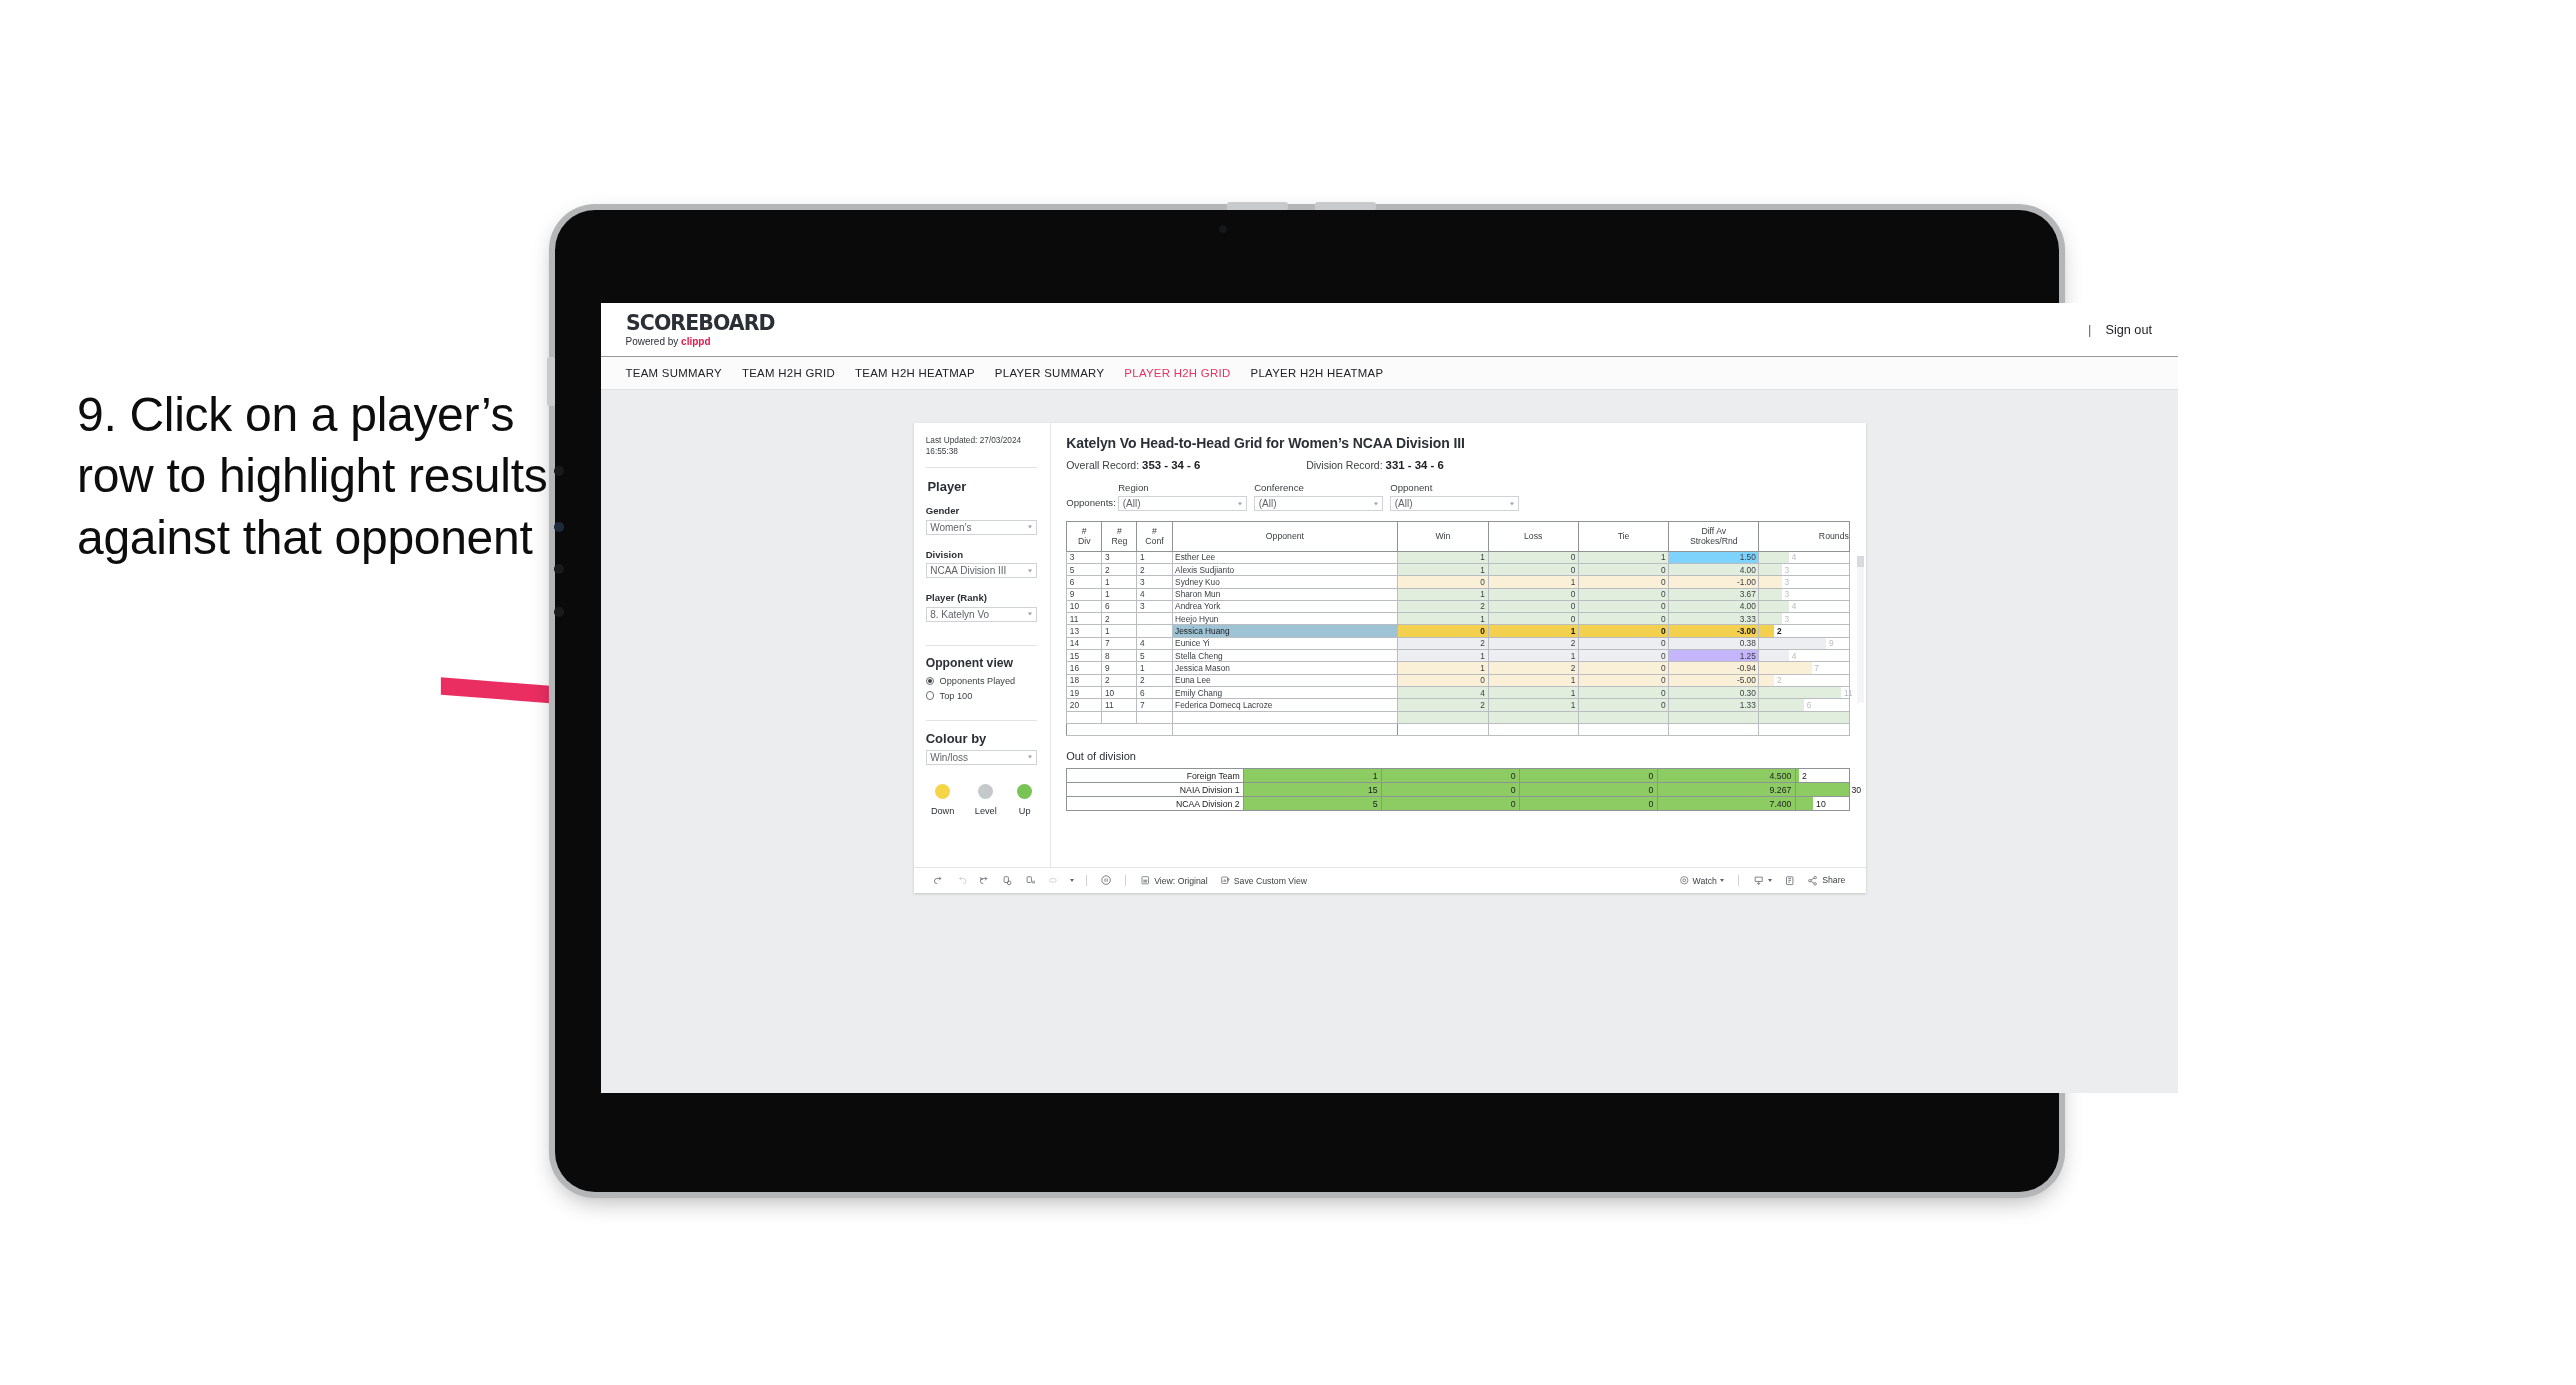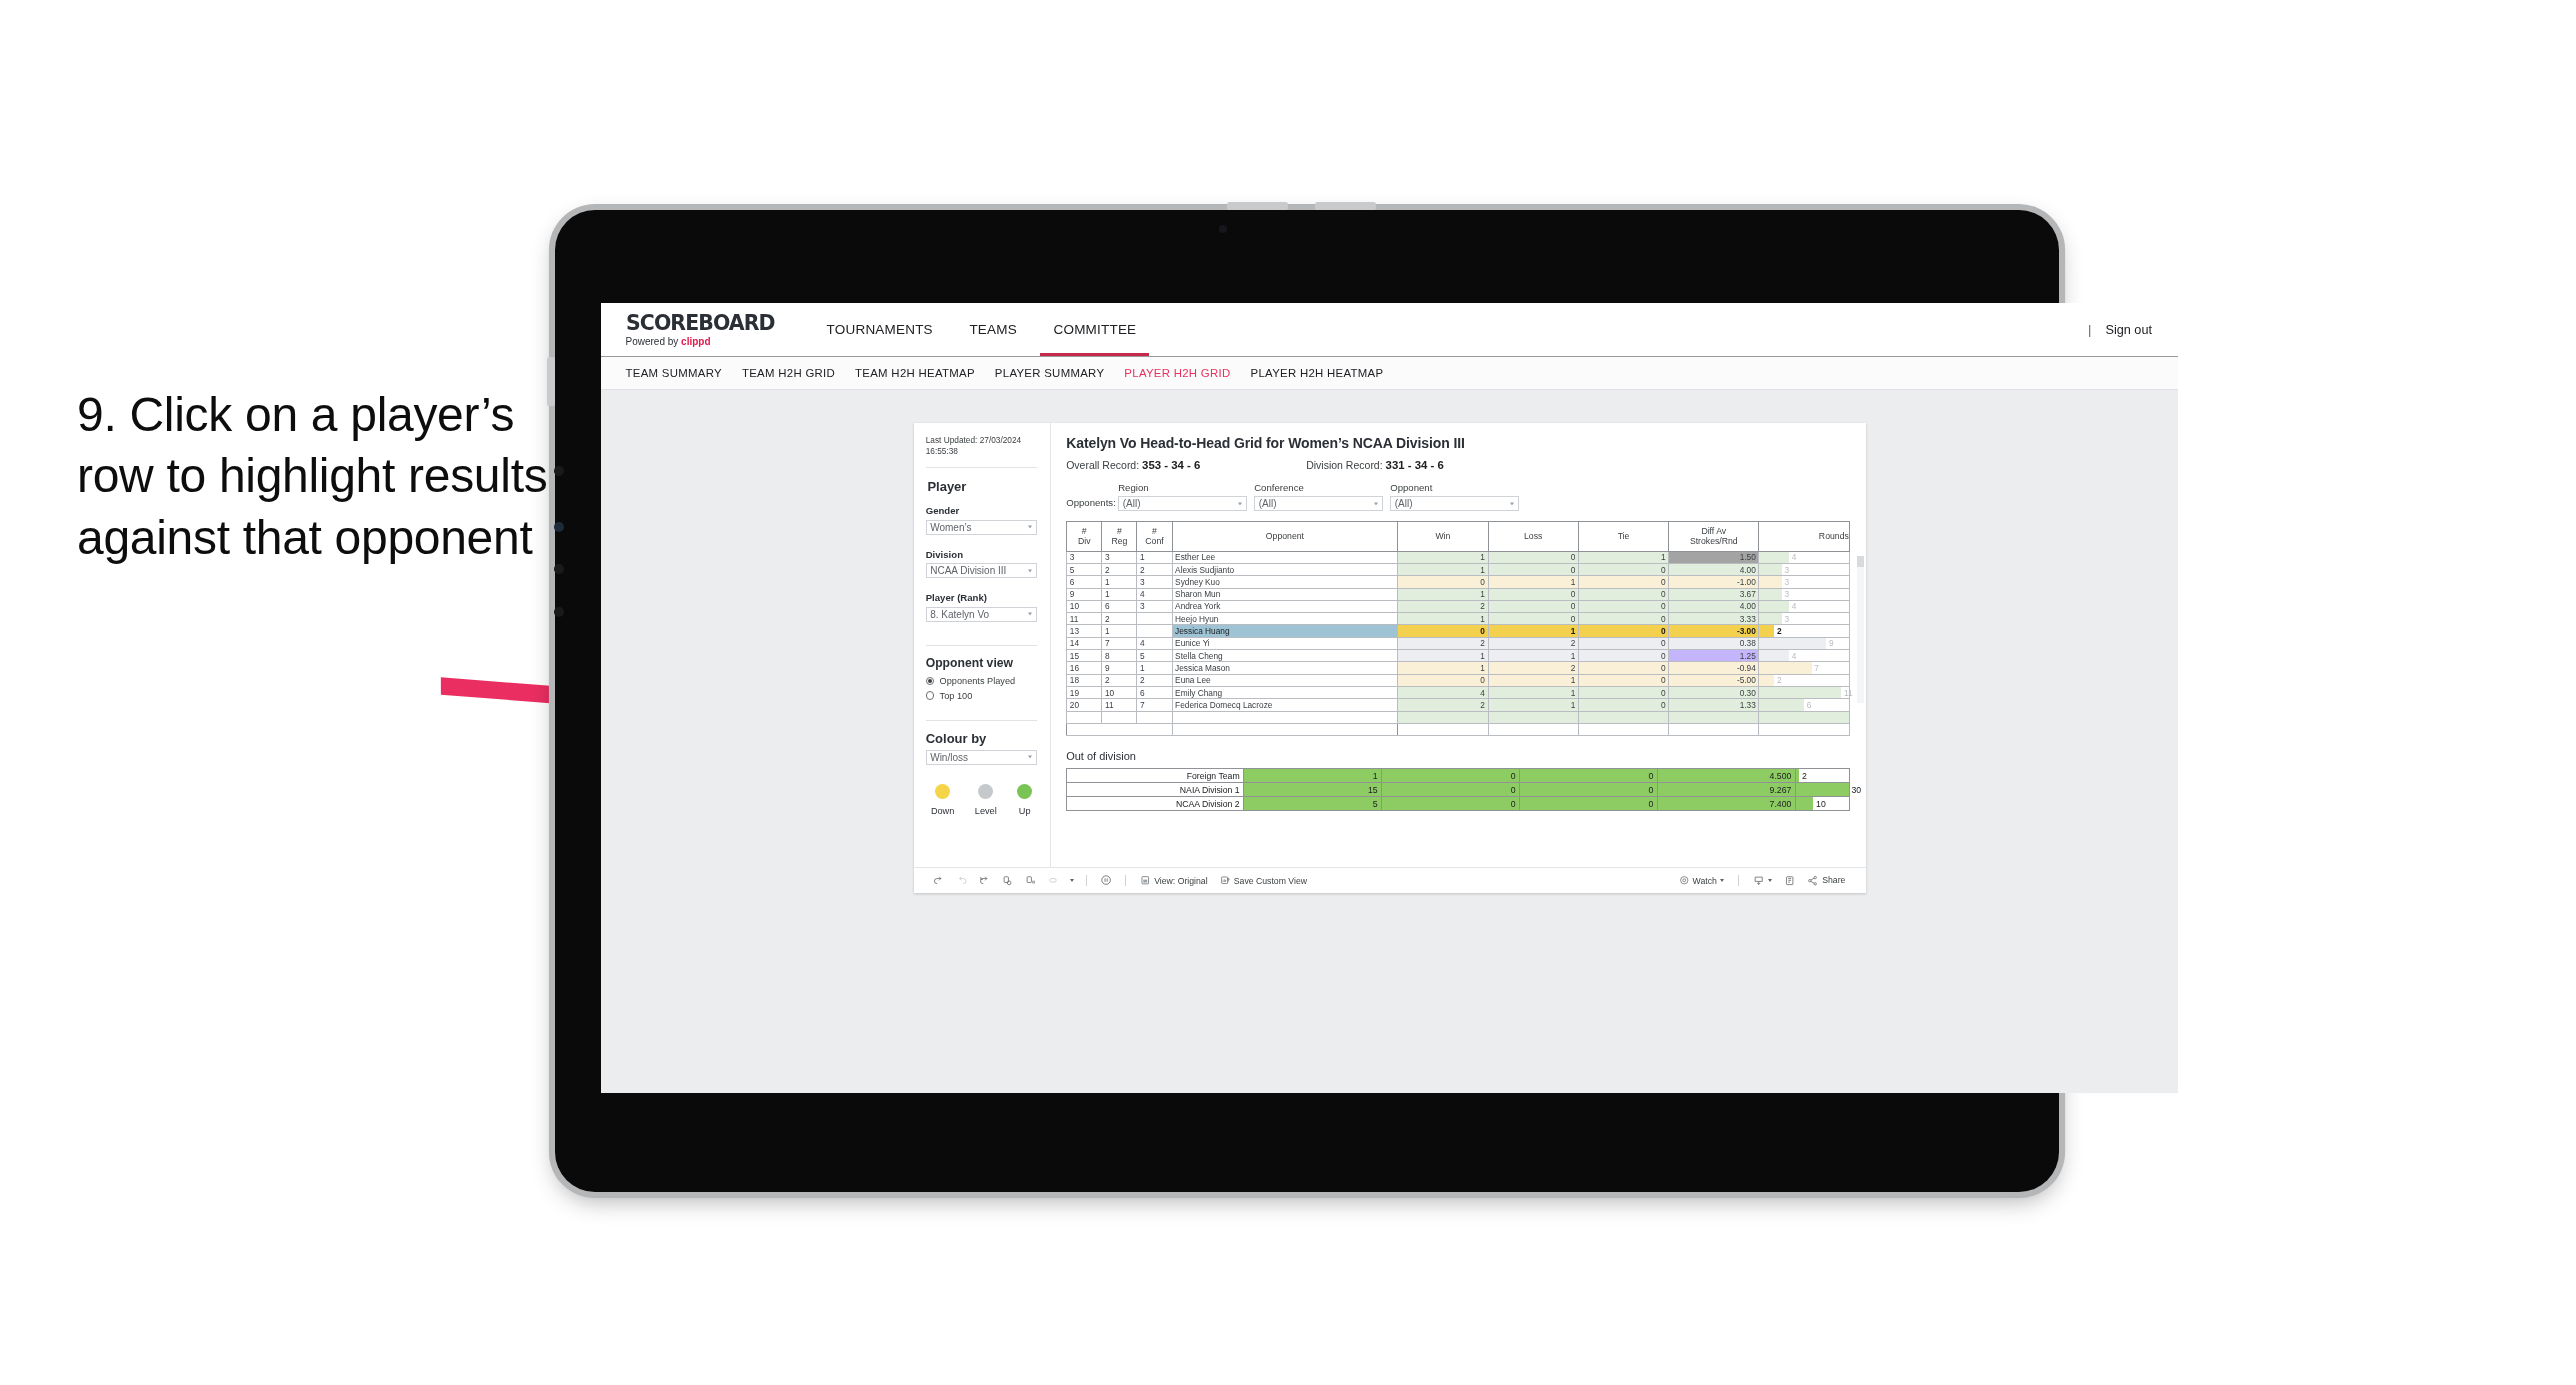--- a/index.html
+++ b/index.html
@@ -212,25 +212,20 @@
     <div class="cam" style="left:-0.9px; top:354px; width:9.6px; height:9.6px; background:#1a1a1a;"></div>
     <div class="cam" style="left:-0.9px; top:397px; width:9.6px; height:9.6px; background:#1a1a1a;"></div>
   </div>
 
   <div id="screen">
 
     <div id="topnav">
       <div class="logo-wrap">
         <div class="logo-main">SCOREBOARD</div>
         <div class="logo-sub"><span>Powered by </span><b>clippd</b></div>
-      </div>
-      <div class="nav-items">
-        <div class="nav-item">TOURNAMENTS</div>
-        <div class="nav-item">TEAMS</div>
-        <div class="nav-item active">COMMITTEE</div>
       </div>
       <div class="nav-right">
         <span class="nav-sep">|</span>
         <span class="signout">Sign out</span>
       </div>
     </div>
 
     <div id="subnav">
       <div class="subnav-item">TEAM SUMMARY</div>
       <div class="subnav-item">TEAM H2H GRID</div>
@@ -363,21 +358,21 @@
               </thead>
               <tbody id="grid-body">
                   <tr>
                     <td class="c-div">3</td>
                     <td class="c-reg">3</td>
                     <td class="c-conf">1</td>
                     <td class="c-opp">Esther Lee</td>
                     <td class="c-val" style="background: rgb(226, 238, 221);">1</td>
                     <td class="c-val" style="background: rgb(226, 238, 221);">0</td>
                     <td class="c-val" style="background: rgb(226, 238, 221);">1</td>
-                    <td class="c-val" style="background: #a3a3a3;">1.50</td>
+                    <td class="c-val" style="background: #7dd3fc;">1.50</td>
                     <td class="c-rounds">
                       <div class="rbar" style="width: 33.3333%; background: rgb(226, 238, 221);"></div>
                       <span class="rnum" style="left: calc(33.3333% + 2.6px);">4</span>
                     </td>
                   </tr>
                   <tr>
                     <td class="c-div">5</td>
                     <td class="c-reg">2</td>
                     <td class="c-conf">2</td>
                     <td class="c-opp">Alexis Sudjianto</td>

